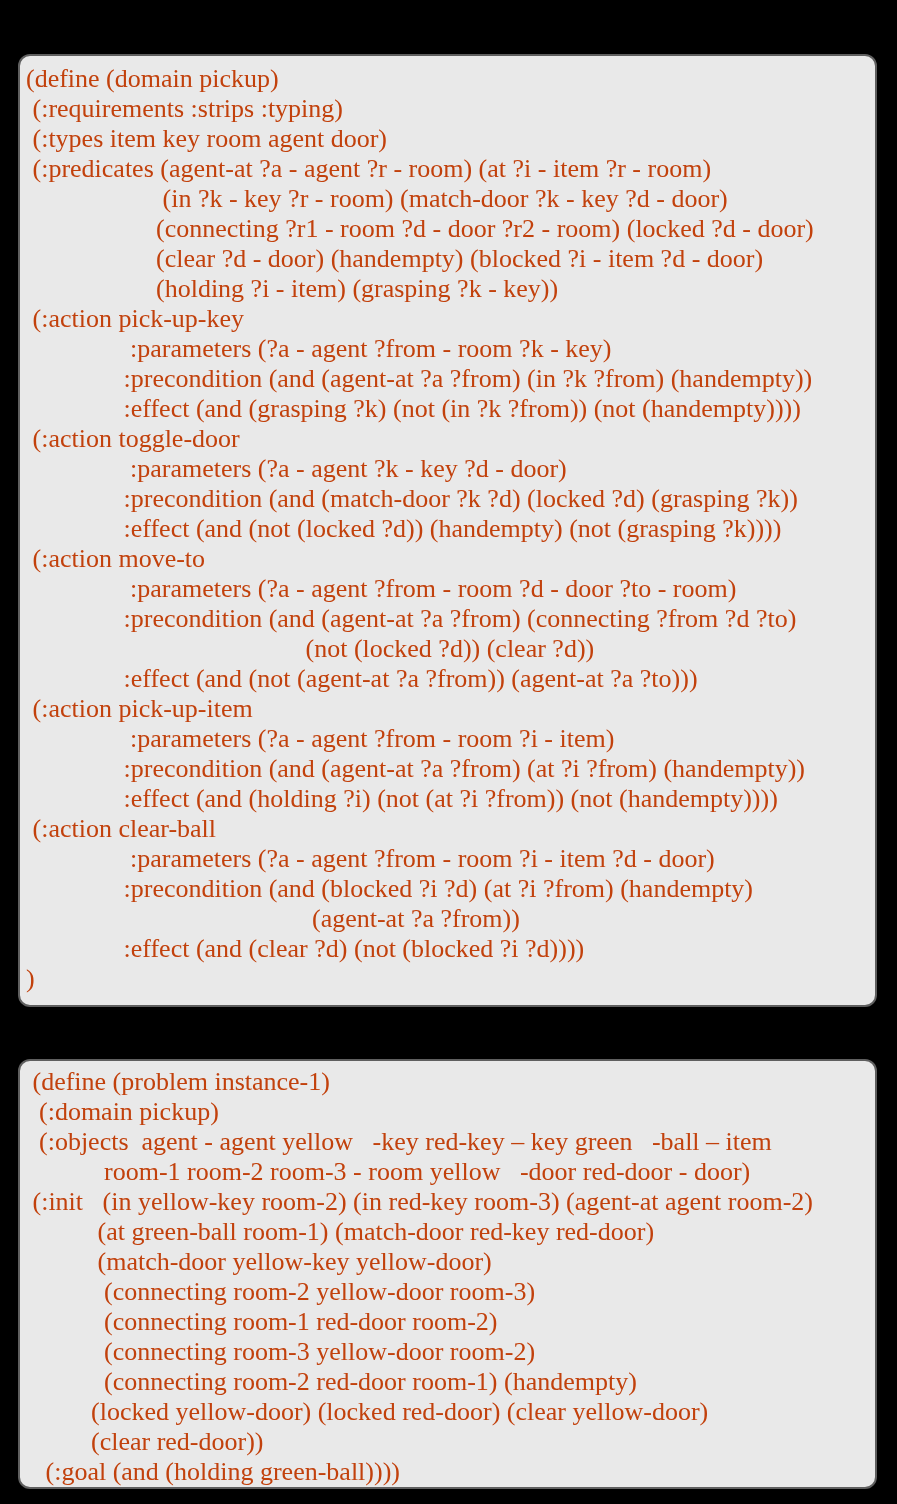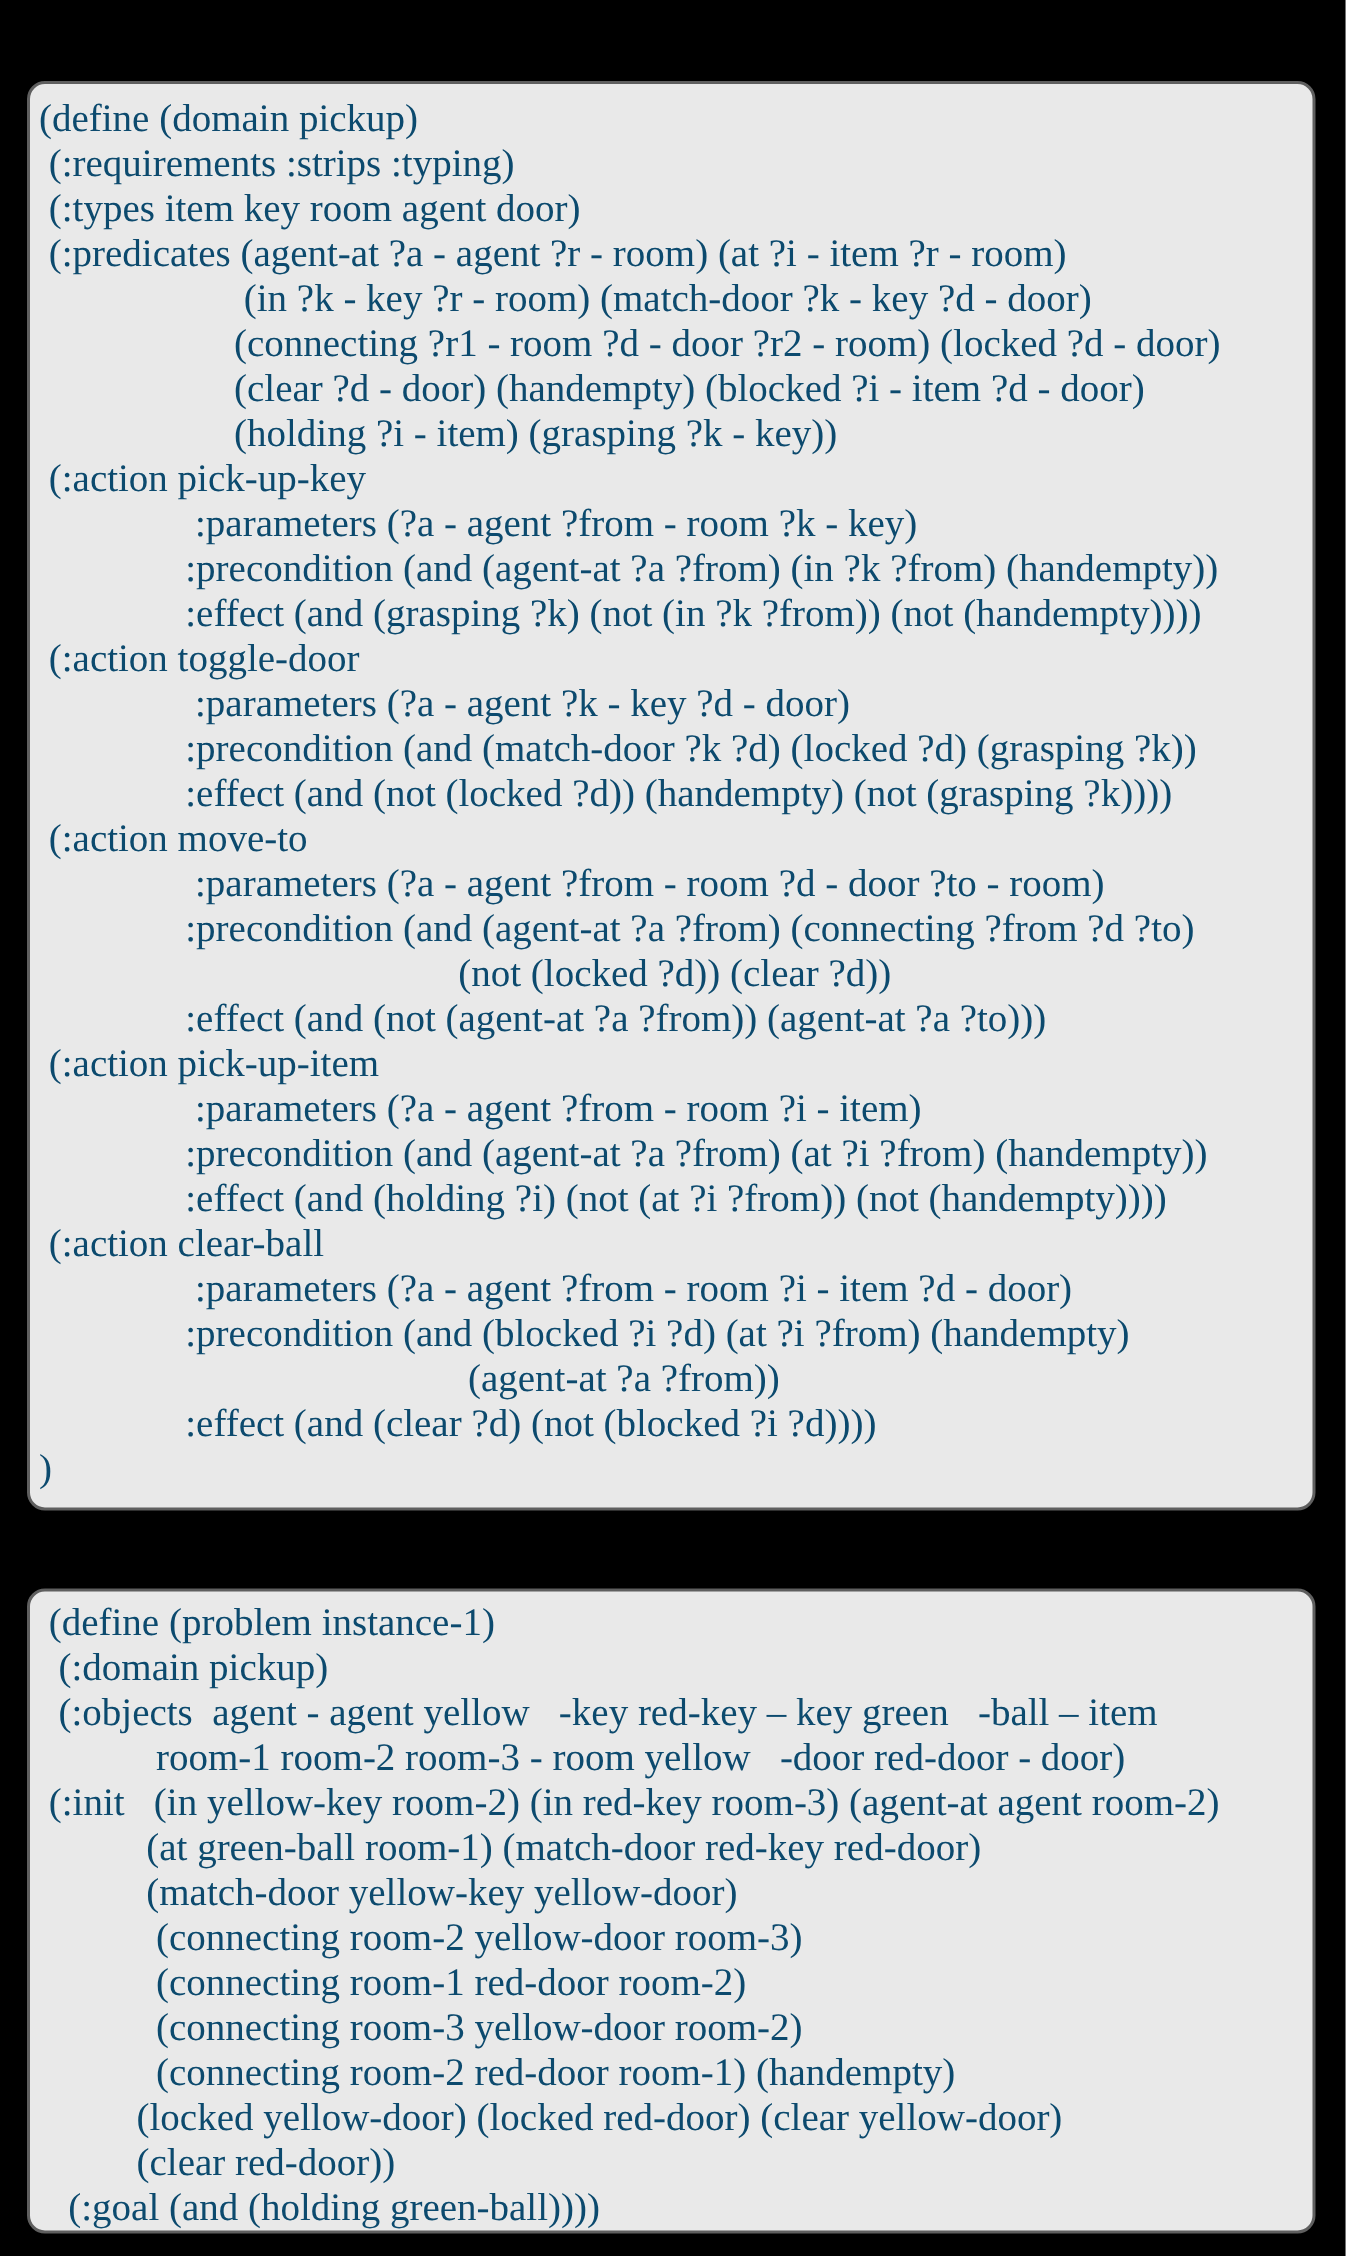--- a/index.html
+++ b/index.html
@@ -20,21 +20,21 @@
     border-radius: 12px;
     box-sizing: border-box;
     overflow: hidden;
   }
   #panel-domain  { top: 54px;   height: 953px; }
   #panel-problem { top: 1059px; height: 430px; }
   .code {
     font-family: "Liberation Serif", serif;
     font-size: 26px;
     line-height: 30px;
-    color: #0c4a6e;
+    color: #c2410c;
     padding: 8px 4px 0 6px;
     white-space: pre;
   }
   #panel-problem .code { padding-top: 6px; }
   .line { white-space: pre; height: 30px; }
 </style>
 </head>
 <body>
 
 <div class="panel" id="panel-domain">

